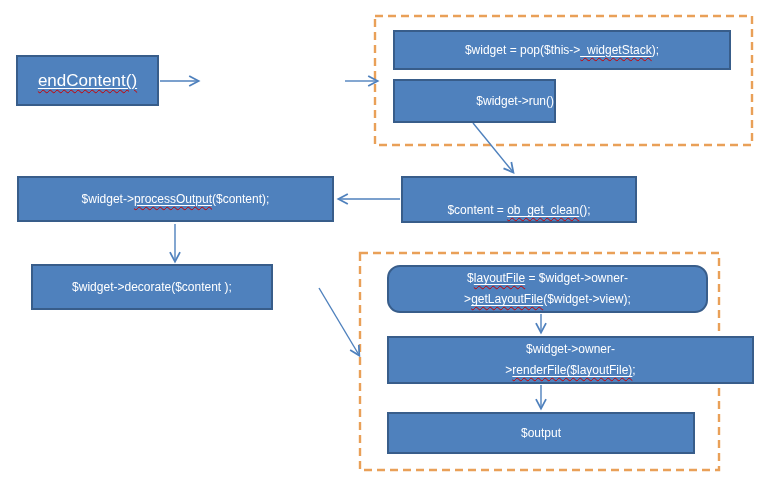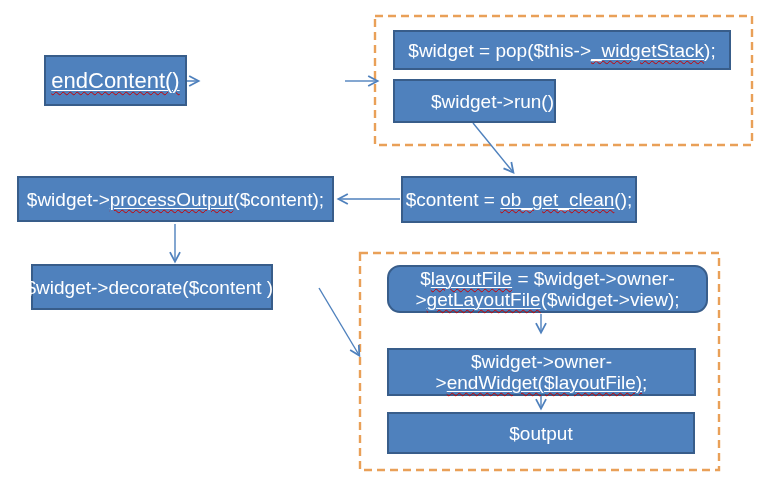--- a/index.html
+++ b/index.html
@@ -15,25 +15,25 @@
     position:absolute;
     box-sizing:border-box;
     background:#4F81BD;
     border:2px solid #385D8A;
     color:#ffffff;
     display:flex;
     flex-direction:column;
     align-items:center;
     justify-content:center;
     text-align:center;
-    font-size:19px;
+    font-size:12px;
     line-height:21px;
     white-space:nowrap;
   }
-  .node.lg{font-size:22px;margin-left:28px;}
+  .node.lg{font-size:17px;}
   .node.leftpad{align-items:flex-end;padding-left:17px;}
   .u{
     text-decoration-line:underline;
     text-decoration-color:#ffffff;
     text-decoration-thickness:1px;
     text-underline-offset:2px;
   }
   .sq{
     text-decoration-line:underline;
     text-decoration-style:wavy;
@@ -73,39 +73,39 @@
 
 
   <div class="node" style="left:393px;top:30px;width:338px;height:40px;">
     <span><span>$widget = pop($this-&gt;</span><span class="u"><span class="sq">_widgetStack</span></span><span>);</span></span>
   </div>
 
   <div class="node leftpad" style="left:393px;top:79px;width:163px;height:44px;">
     <span>$widget-&gt;run()</span>
   </div>
 
-  <div class="node" style="left:401px;top:176px;width:236px;height:47px;">
+  <div class="node" style="left:401px;top:176px;width:236px;height:47px;justify-content:flex-end;">
     <span><span>$content = </span><span class="u"><span class="sq">ob_get_clean</span></span><span>();</span></span>
   </div>
 
   <div class="node" style="left:17px;top:176px;width:317px;height:46px;text-align:center;">
     <span><span>$widget-&gt;</span><span class="u"><span class="sq">processOutput</span></span><span>($content);</span></span>
   </div>
 
   <div class="node" style="left:31px;top:264px;width:242px;height:46px;">
     <span>$widget-&gt;decorate($content );</span>
   </div>
 
   <div class="node" style="left:387px;top:265px;width:321px;height:48px;border-radius:13px;">
     <span><span>$</span><span class="u"><span class="sq">layoutFile</span></span><span> = $widget-&gt;owner-</span></span>
     <span><span>&gt;</span><span class="u"><span class="sq">getLayoutFile</span></span><span>($widget-&gt;view);</span></span>
   </div>
 
-  <div class="node" style="left:387px;top:336px;width:309px;height:48px;margin-top:12px;">
+  <div class="node" style="left:387px;top:336px;width:367px;height:48px;">
     <span>$widget-&gt;owner-</span>
-    <span><span>&gt;</span><span class="u"><span class="sq">endWidget($layoutFile)</span></span><span>;</span></span>
+    <span><span>&gt;</span><span class="u"><span class="sq">renderFile($layoutFile)</span></span><span>;</span></span>
   </div>
 
   <div class="node" style="left:387px;top:412px;width:308px;height:42px;">
     <span>$output</span>
   </div>
 
 </div>
 
 </body></html>

